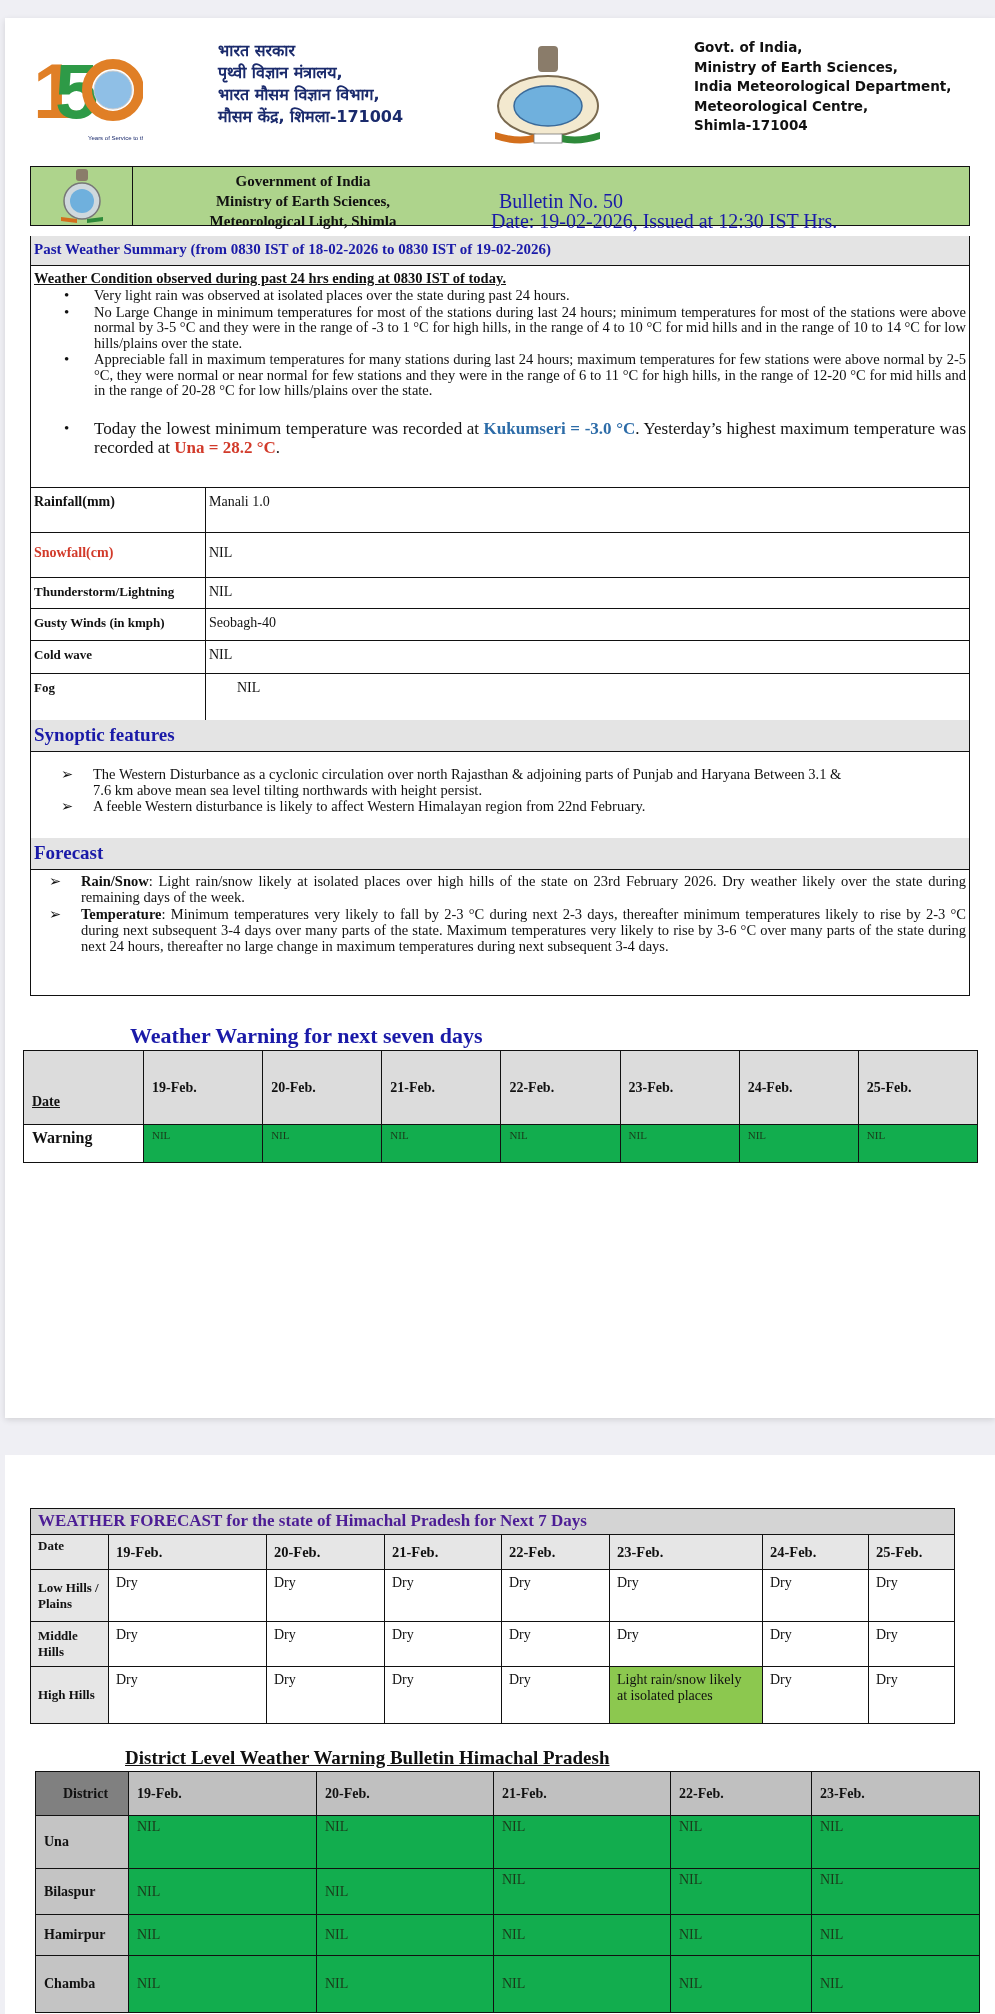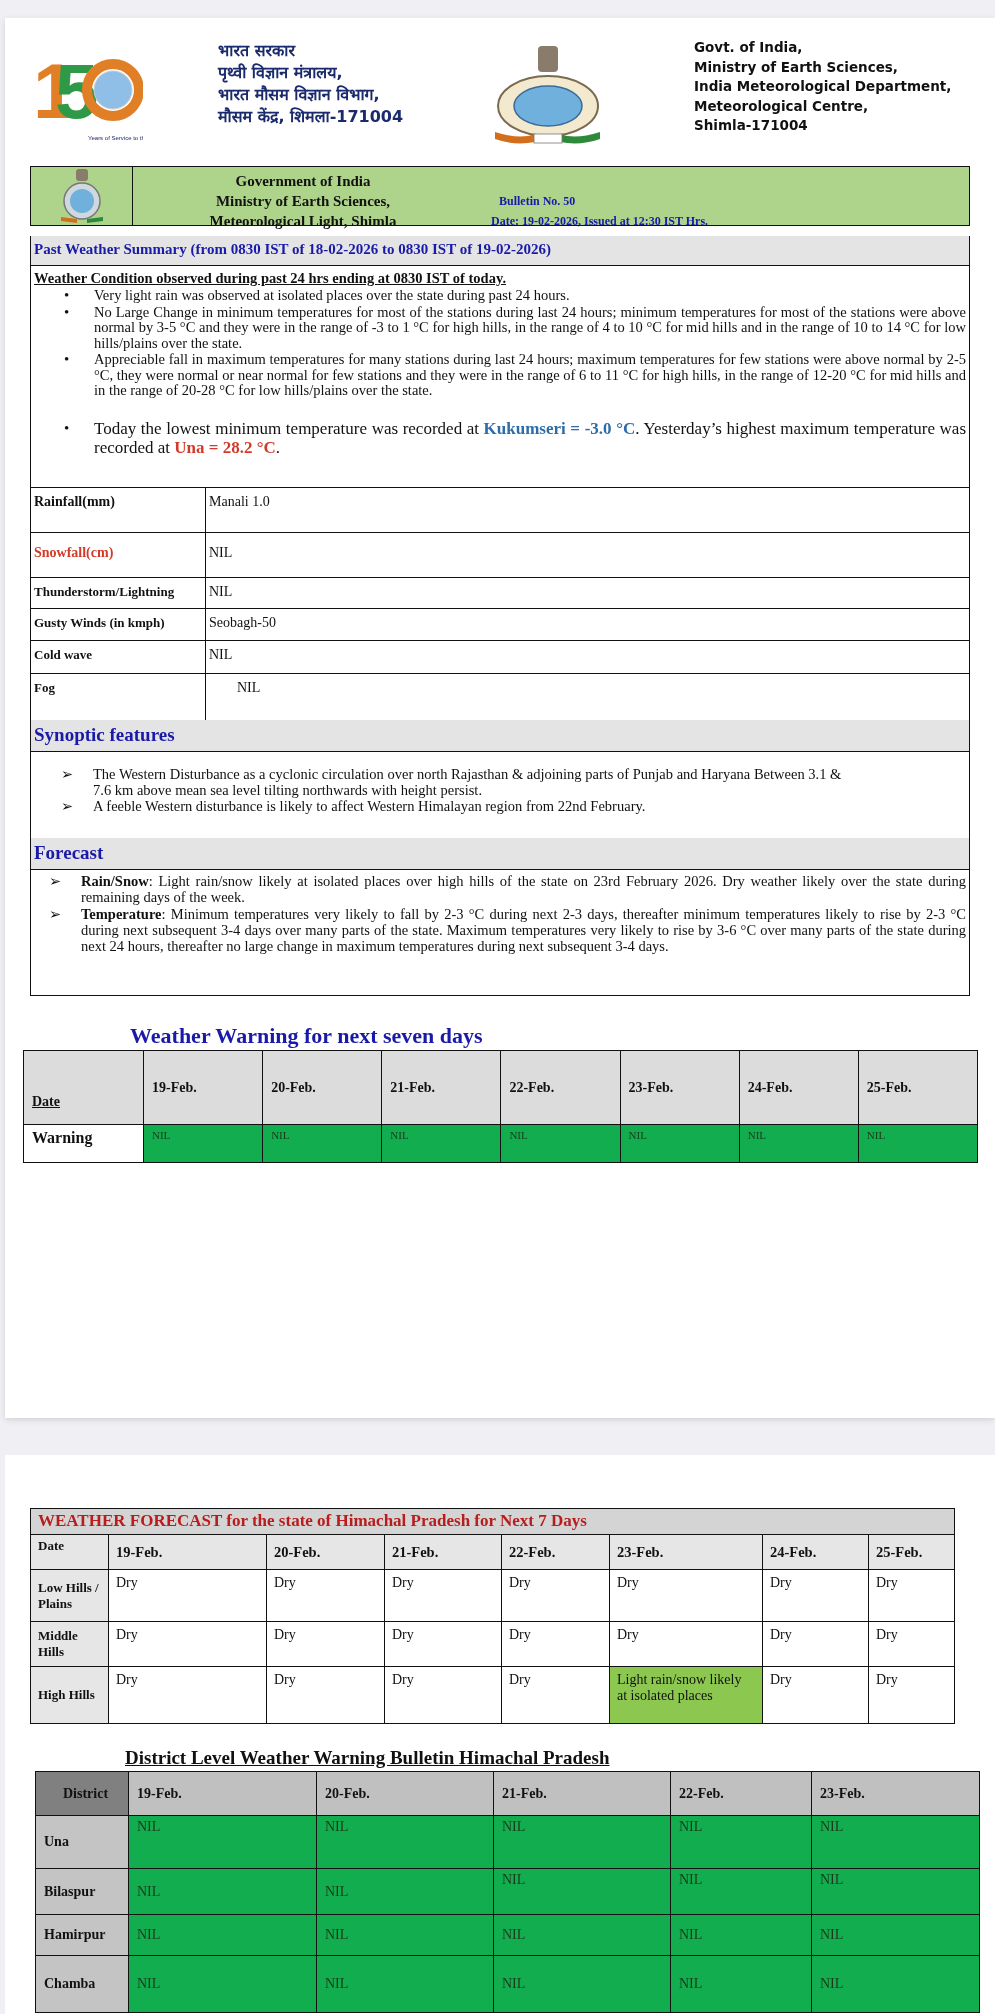--- a/index.html
+++ b/index.html
@@ -13,21 +13,21 @@
   .logo150 { position: absolute; left: 28px; top: 30px; width: 110px; height: 100px; }
   .hindi { position: absolute; left: 213px; top: 22px; font-family: "DejaVu Sans", sans-serif; font-weight: bold; color: #1a2a6c; font-size: 16px; line-height: 22px; }
   .emblem { position: absolute; left: 485px; top: 26px; width: 115px; height: 105px; }
   .eng { position: absolute; left: 689px; top: 20px; font-family: "DejaVu Sans", sans-serif; font-weight: bold; color: #111; font-size: 13.5px; line-height: 19.5px; }
 
   
   .blk { position: absolute; left: 25px; width: 940px; border-left: 1.5px solid #111; border-right: 1.5px solid #111; }
   .bulletin { top: 148px; height: 60px; background: #aed48c; border: 1.5px solid #111; display: flex; }
   .bulletin .logo { width: 102px; border-right: 1.5px solid #111; display: flex; align-items: center; justify-content: center; }
   .bulletin .org { width: 340px; text-align: center; font-weight: bold; font-size: 15px; line-height: 20px; padding-top: 4px; }
-  .bulletin .bno { flex: 1; color: #1a1aa8; font-weight: bold; font-size: 12px; line-height: 20px; padding-top: 24px; padding-left: 18px; }
+  .bulletin .bno { flex: 1; color: #1a1aa8; font-weight: normal; font-size: 20px; line-height: 20px; padding-top: 24px; padding-left: 18px; }
   .bulletin .bno div:nth-child(2) { padding-left: 0; }
 
   .sechead { background: #e4e4e4; color: #1a1aa8; font-weight: bold; border-bottom: 1.5px solid #111; }
   .past { top: 218px; height: 30px; font-size: 15px; padding: 5px 3px; }
   .cond { top: 248px; height: 222px; border-bottom: 1.5px solid #111; padding: 4px 3px; font-size: 14.5px; }
   .cond .ttl { font-weight: bold; text-decoration: underline; line-height: 17px; }
   .cond ul { list-style: none; padding-left: 30px; }
   .cond li { position: relative; padding-left: 30px; text-align: justify; line-height: 15.5px; margin-top: 1px; }
   .cond li::before { content: "•"; position: absolute; left: 0; top: 0; font-size: 15px; }
   .cond li.big { font-size: 17px; line-height: 19px; margin-top: 20px; }
@@ -56,21 +56,21 @@
   .wt td, .wt th { border: 1.5px solid #111; font-size: 14px; text-align: left; vertical-align: middle; padding: 0 8px; }
   .wt th { background: #dcdcdc; height: 74px; font-weight: bold; }
   .wt th.date { vertical-align: bottom; padding-bottom: 14px; text-decoration: underline; }
   .wt td { height: 38px; }
   .wt td.lbl { font-weight: bold; font-size: 16px; vertical-align: top; padding-top: 4px; }
   .wt td.nil { background: #12ad4e; font-size: 11px; color: #1a3a1a; vertical-align: top; padding-top: 4px; }
 
   
   .ft { top: 53px; left: 25px; width: 925px; }
   .ft td { border: 1.5px solid #111; font-size: 14px; vertical-align: top; padding: 5px 7px; }
-  .ft .cap { background: #d4d4d4; color: #b91c1c; font-weight: bold; font-size: 17px; padding: 2px 7px; height: 26px; }
+  .ft .cap { background: #d4d4d4; color: #4c1d95; font-weight: bold; font-size: 17px; padding: 2px 7px; height: 26px; }
   .ft .hd { background: #e6e6e6; font-weight: bold; height: 35px; }
   .ft .hd.date { font-size: 13px; padding-top: 3px; }
   .ft .hd.day { vertical-align: middle; font-size: 14.5px; }
   .ft .rl { background: #e6e6e6; font-weight: bold; font-size: 13px; vertical-align: middle; height: 52px; }
   .ft .rl.mid { height: 45px; }
   .ft .rl.high { height: 57px; }
   .ft .green { background: #8cc84f; }
 
   .dt-title { position: absolute; top: 292px; left: 120px; font-weight: bold; font-size: 19px; text-decoration: underline; }
   .dt { top: 316px; left: 30px; width: 945px; }
@@ -160,21 +160,21 @@
     <div class="row" style="height:45px">
         <div class="k red2" style="padding-top:12px">Snowfall(cm)</div>
         <div class="v" style="padding-top:12px">NIL</div>
       </div>
     <div class="row" style="height:31px">
         <div class="k" style="font-size:13px">Thunderstorm/Lightning</div>
         <div class="v">NIL</div>
       </div>
     <div class="row" style="height:32px">
         <div class="k" style="font-size:13px">Gusty Winds (in kmph)</div>
-        <div class="v">Seobagh-50</div>
+        <div class="v">Seobagh-40</div>
       </div>
     <div class="row" style="height:33px">
         <div class="k" style="font-size:13px">Cold wave</div>
         <div class="v">NIL</div>
       </div>
     <div class="row" style="height:46px">
         <div class="k" style="font-size:13px">Fog</div>
         <div class="v">NIL</div>
       </div>
   </div>

